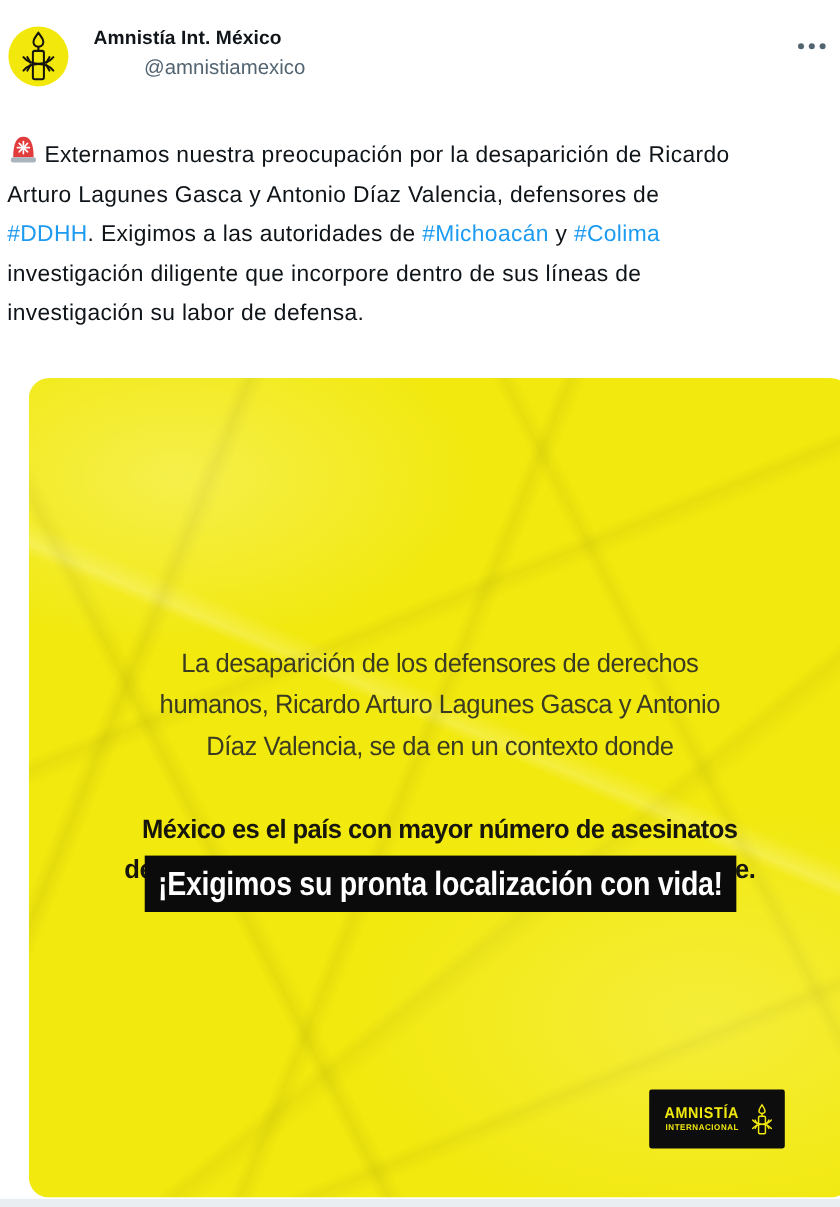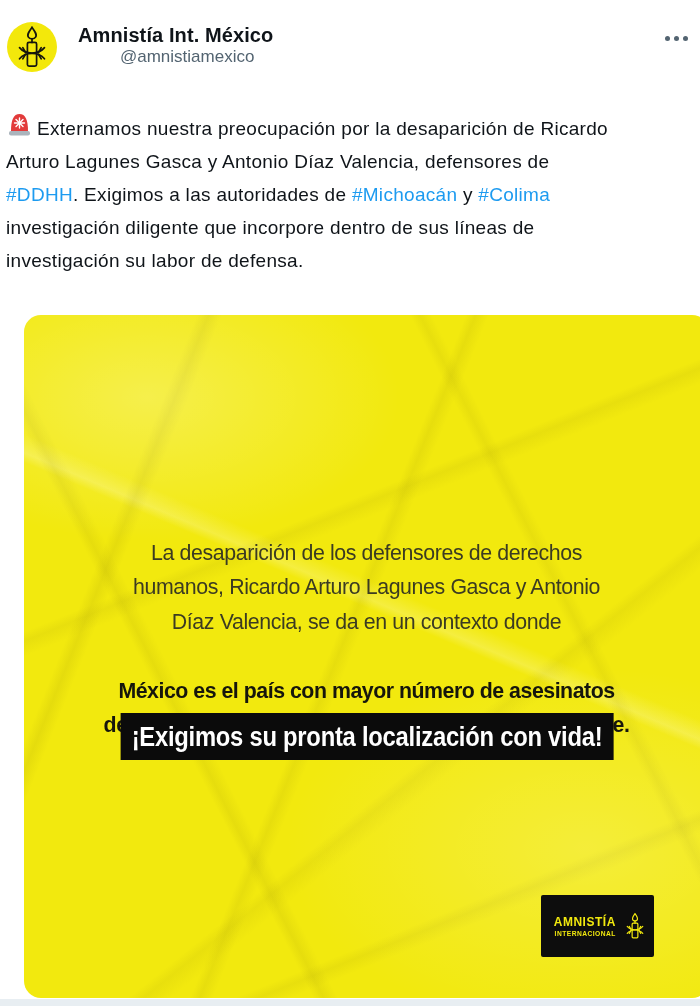--- a/index.html
+++ b/index.html
@@ -7,21 +7,21 @@
   body { font-family:"Liberation Sans", sans-serif; width:700px; height:1006px; position:relative; overflow:hidden; }
 
   
   .avatar {
     position:absolute; left:7px; top:22px; width:50px; height:50px;
     border-radius:50%; background:#f3e80b; display:flex; align-items:center; justify-content:center;
     cursor:pointer;
   }
   .avatar svg { width:30px; height:42px; color:#16160e; }
   .display-name {
-    position:absolute; left:78px; top:24px; font-size:20px; font-weight:700; color:#0f1419; letter-spacing:0.1px;
+    position:absolute; left:78px; top:24px; font-size:16px; font-weight:700; color:#0f1419; letter-spacing:0.1px;
   }
   .user-handle {
     position:absolute; left:78px; top:47px; font-size:17px; color:#536471;margin-left:42px;
   }
   .more-button {
     position:absolute; left:661px; top:32px; display:flex; gap:4px; cursor:pointer; padding:4px;
   }
   .more-button i { width:5px; height:5px; border-radius:50%; background:#536471; }
 
   
@@ -56,21 +56,21 @@
   .card-message .msg-bold { color:#16160c; font-weight:700; display:block; white-space:pre-line; letter-spacing:-0.5px; }
 
   .demand-banner {
     position:absolute; top:398px; left:50%; transform:translateX(-50%) scaleX(0.85);
     background:#0b0b0b; color:#ffffff; height:47px; padding:0 13px;
     display:flex; align-items:center; white-space:nowrap;
     font-size:28px; font-weight:700; letter-spacing:-0.3px;
   }
 
   .amnesty-logo-box {
-    position:absolute; right:55px; bottom:41px; width:113px; height:62px;
+    position:absolute; right:55px; bottom:41px; width:113px; height:49px;
     background:#0d0d0d; border-radius:2px;
     display:flex; align-items:center; justify-content:center; gap:7px; padding:0 7px;margin-left:24px;
   }
   .amnesty-logo-text { display:flex; flex-direction:column; align-items:center; line-height:1; }
   .amnesty-logo-title { color:#f2e90e; font-weight:700; font-size:13px; letter-spacing:0.6px; transform:scaleX(0.92); }
   .amnesty-logo-sub { color:#f2e90e; font-weight:700; font-size:7px; letter-spacing:0.5px; margin-top:2.5px; transform:scaleX(0.95); }
   .amnesty-logo-box svg { width:18px; height:30px; color:#f2e90e; flex:none; }
 
   .bottom-strip {
     position:absolute; left:0; top:999px; width:700px; height:7px; background:#e8eef2;

